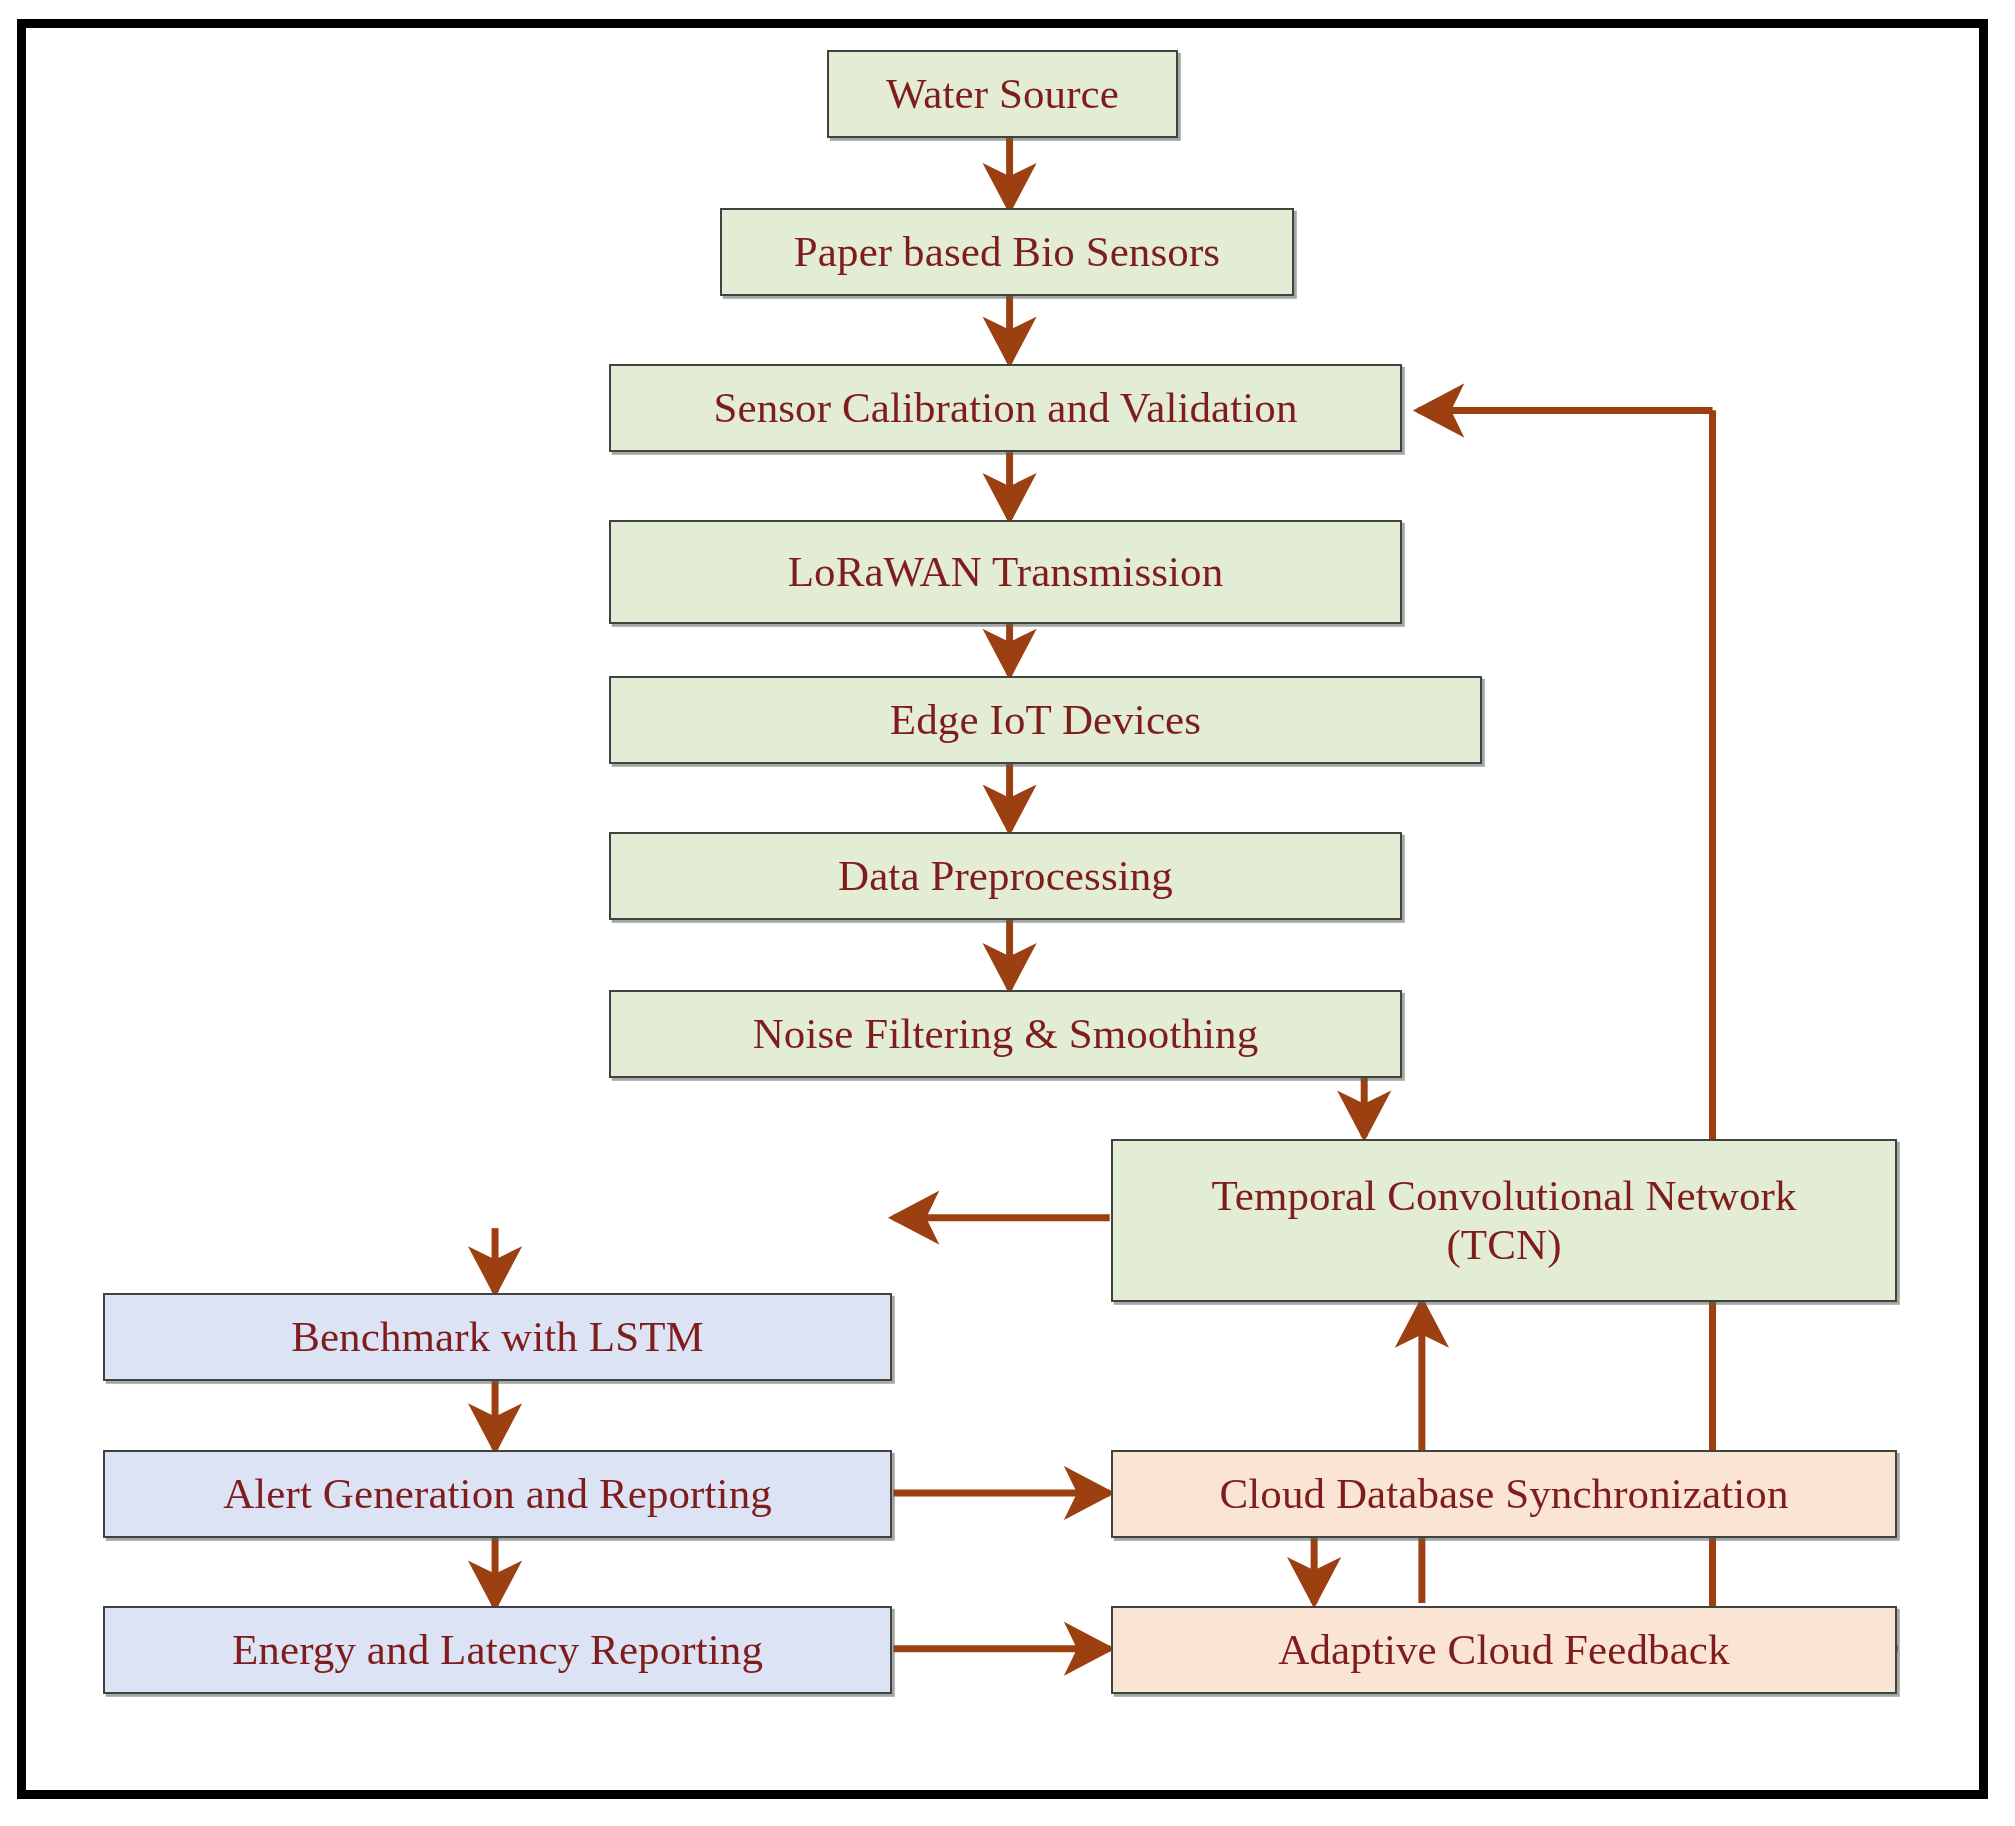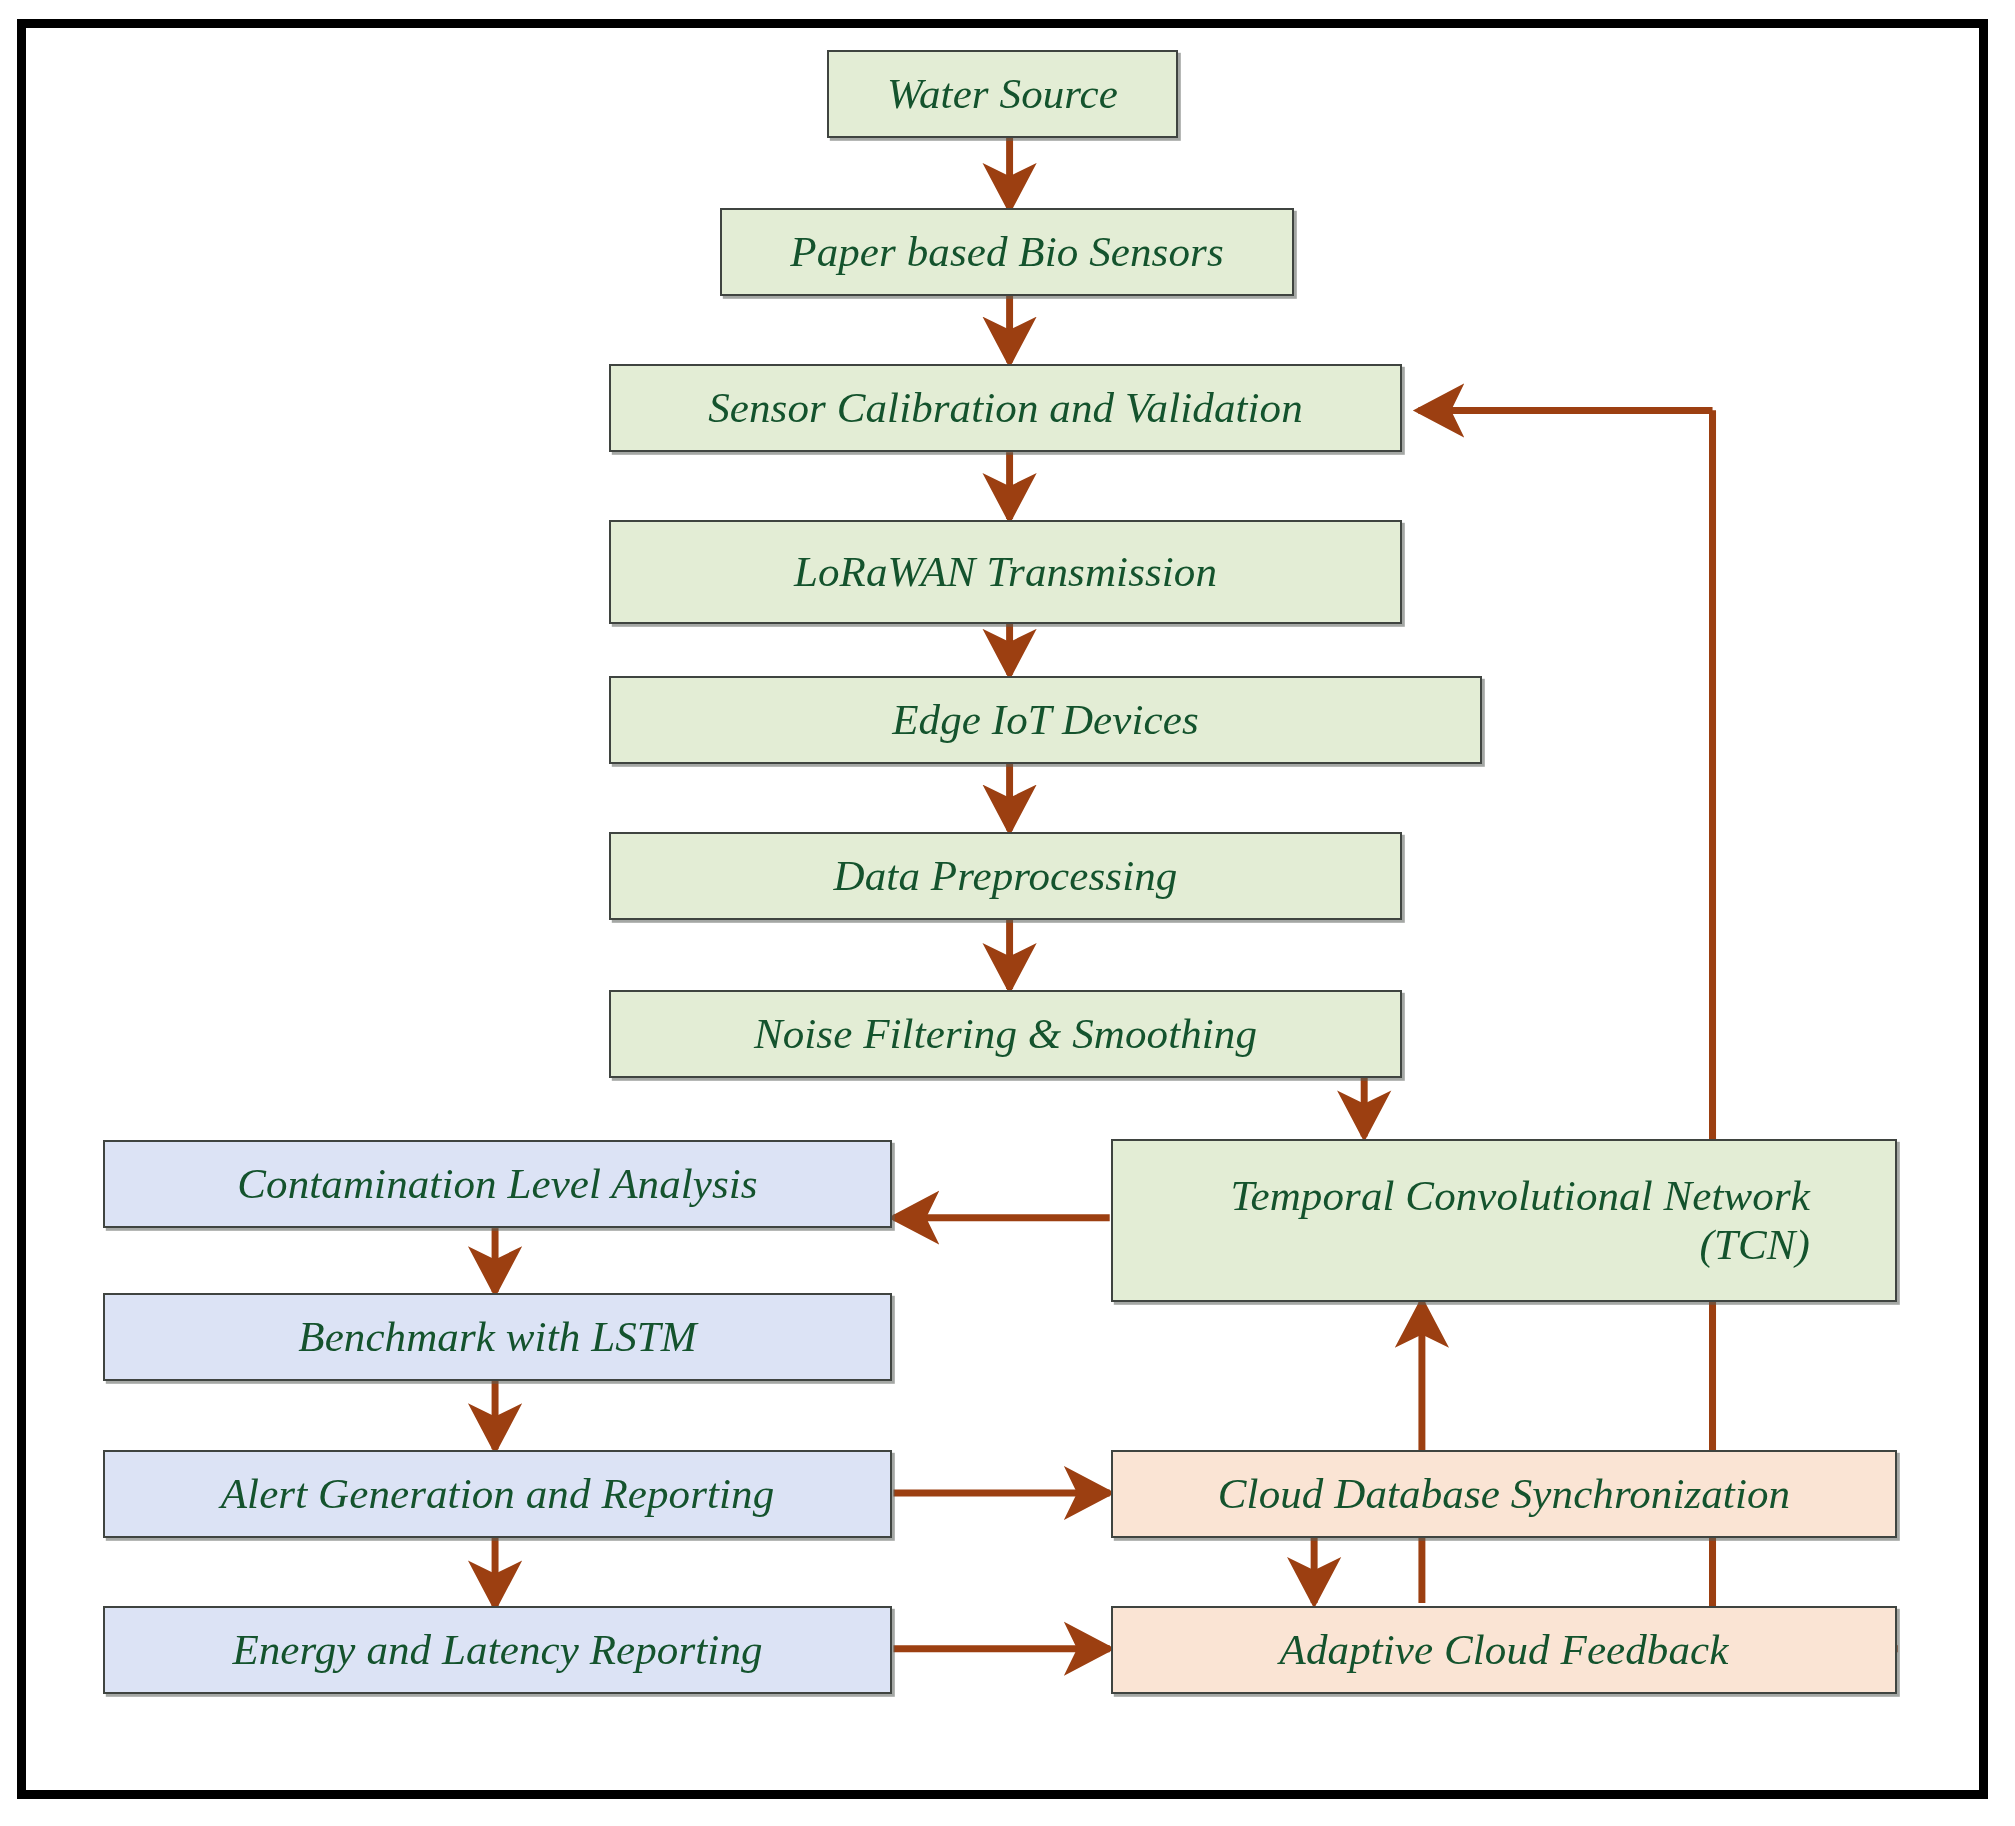--- a/index.html
+++ b/index.html
@@ -36,27 +36,26 @@
     pointer-events: none;
   }
   
   .node {
     position: absolute;
     box-sizing: border-box;
     border: 2.8px solid #3f4440;
     display: flex;
     align-items: center;
     justify-content: center;
-    text-align: right;
-    color: #14532d;
+    text-align: center;
+    color: #7f1d1d;
     font-size: 43px;
     line-height: 1.12;
     letter-spacing: 0.1px;
     box-shadow: 2.8px 2.8px 0 0 rgba(90,95,90,0.55);
-    font-style: italic;
   }
   .node.green  { background: #e3edd5; }
   .node.blue   { background: #dce3f5; }
   .node.peach  { background: #fae4d4; }
   .node .label { display: block; padding: 0 9.7px; }
 </style>
 </head>
 <body>
 
 <div id="page">
@@ -133,23 +132,20 @@
   </div>
 
   <div class="node green" style="left:609px; top:990px; width:793px; height:88px;">
     <span class="label">Noise Filtering &amp; Smoothing</span>
   </div>
 
   <div class="node green" style="left:1111px; top:1139px; width:786px; height:163px; font-size:43px;">
     <span class="label" style="max-width:612px;">Temporal Convolutional Network (TCN)</span>
   </div>
 
-  <div class="node blue" style="left:103px; top:1140px; width:789px; height:88px;">
-    <span class="label">Contamination Level Analysis</span>
-  </div>
 
   <div class="node blue" style="left:103px; top:1293px; width:789px; height:88px;">
     <span class="label">Benchmark with LSTM</span>
   </div>
 
   <div class="node blue" style="left:103px; top:1450px; width:789px; height:88px;">
     <span class="label">Alert Generation and Reporting</span>
   </div>
 
   <div class="node blue" style="left:103px; top:1606px; width:789px; height:88px;">

